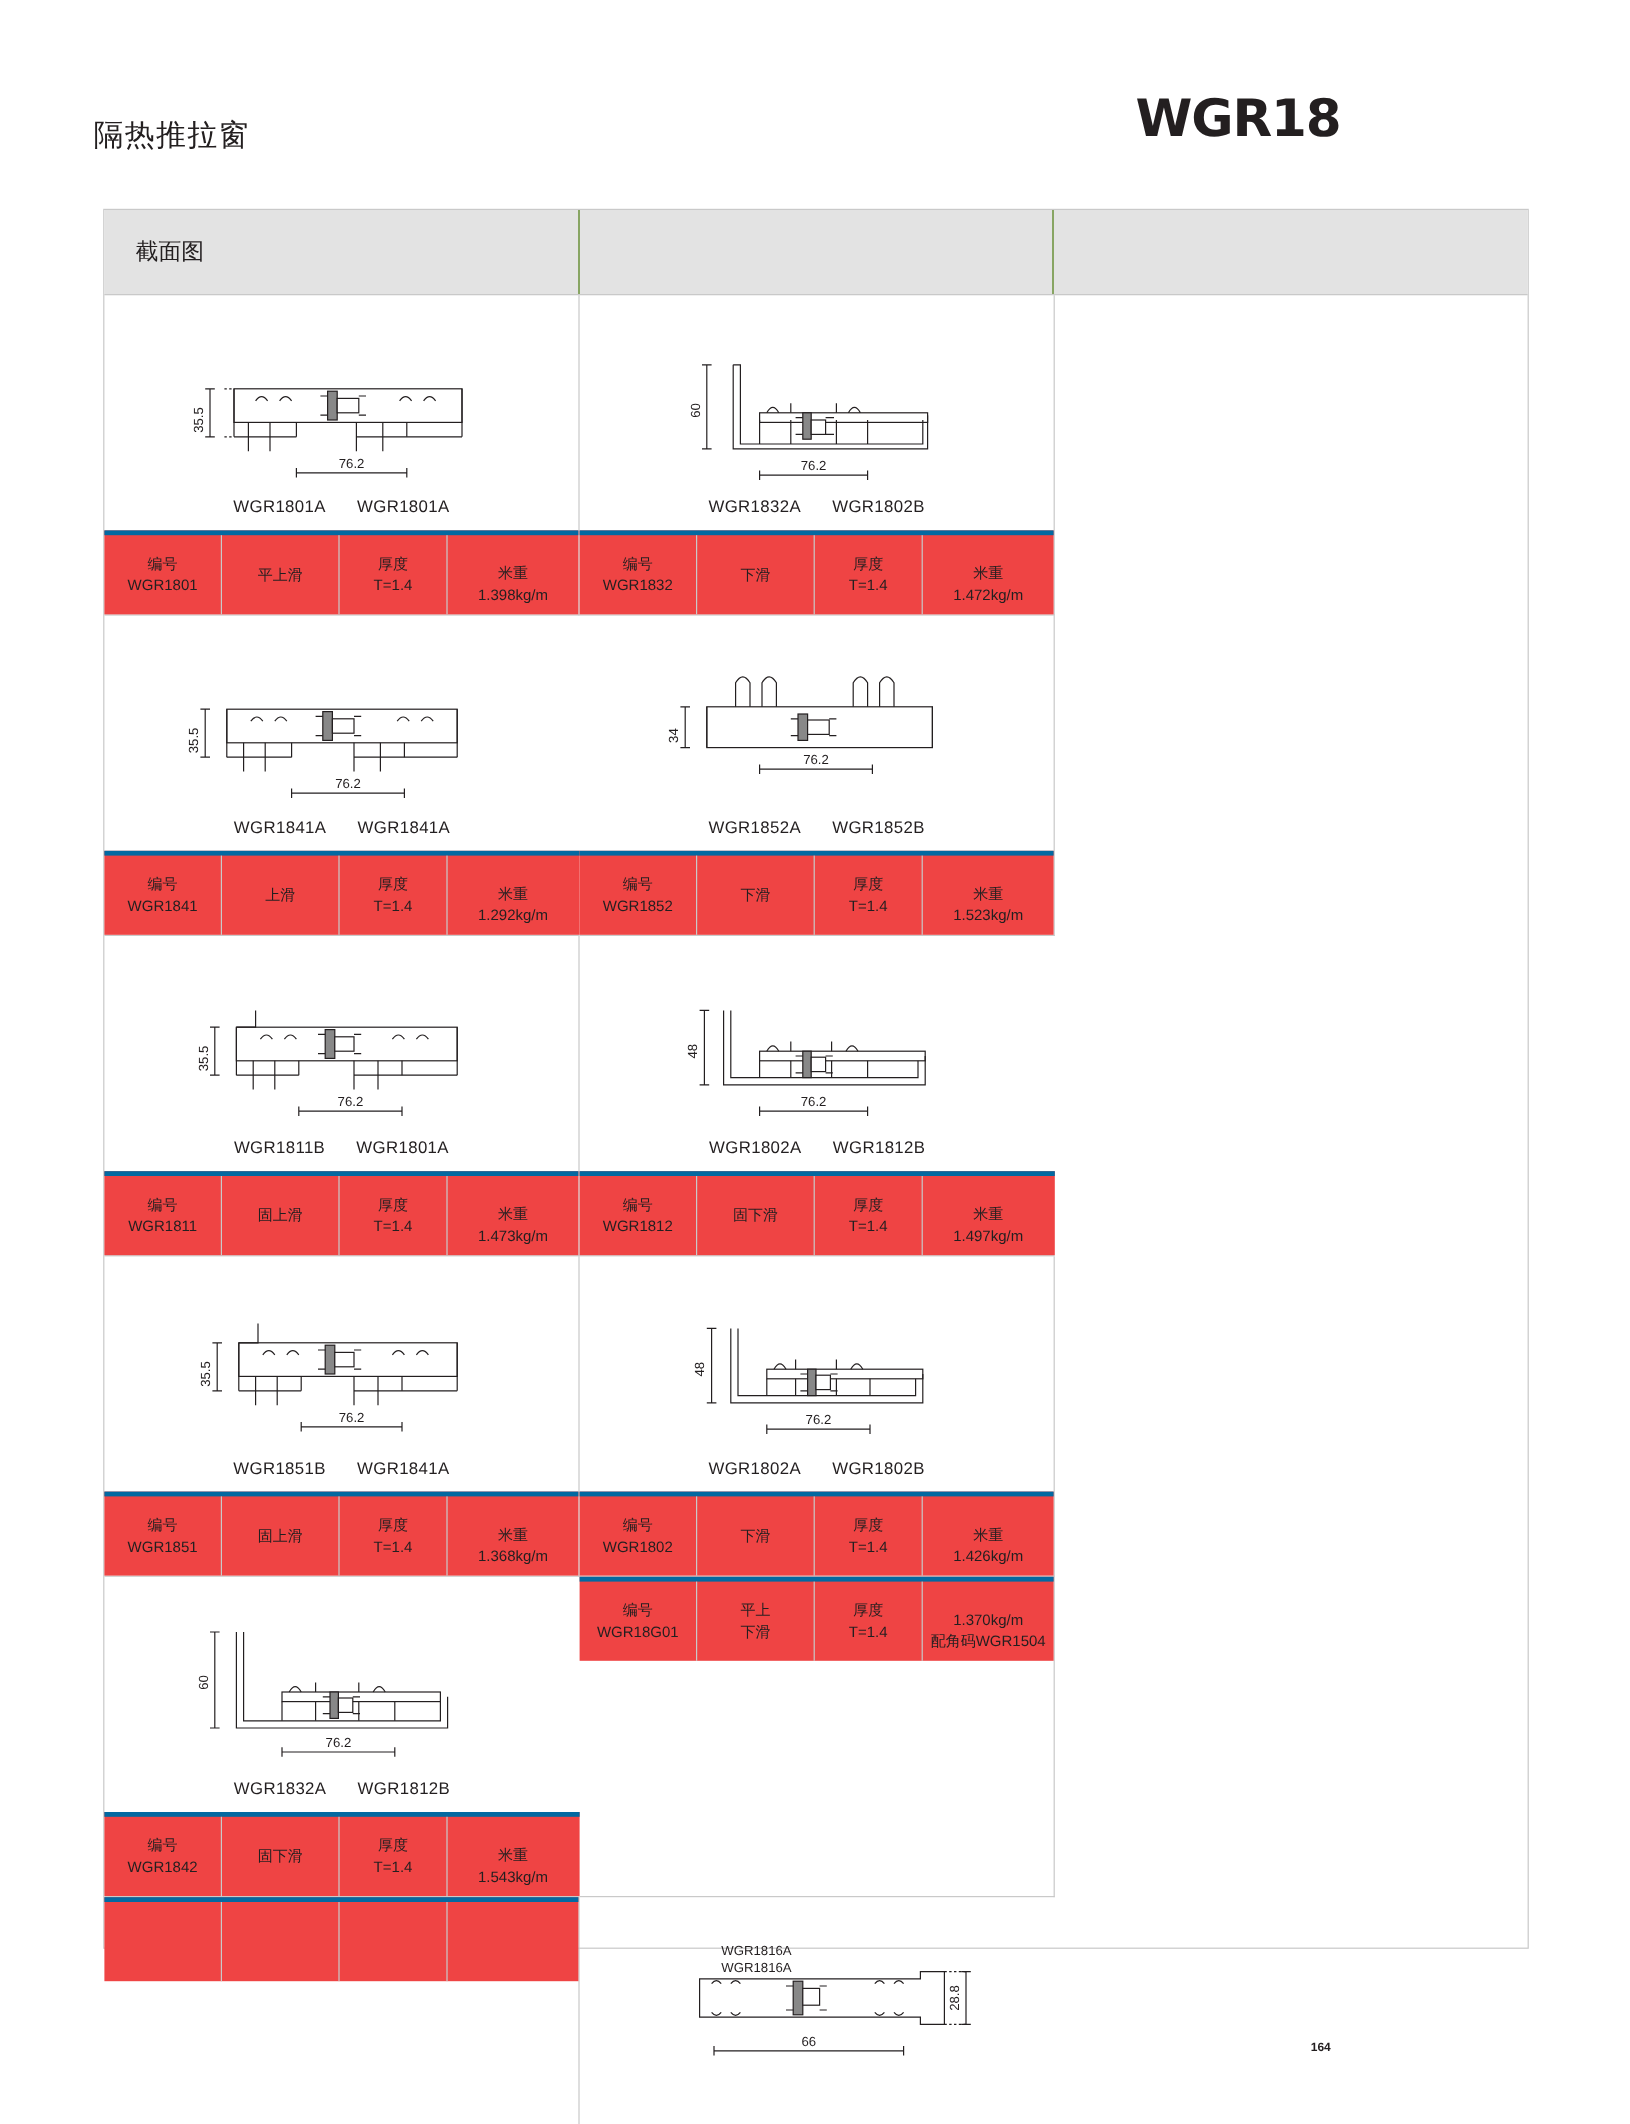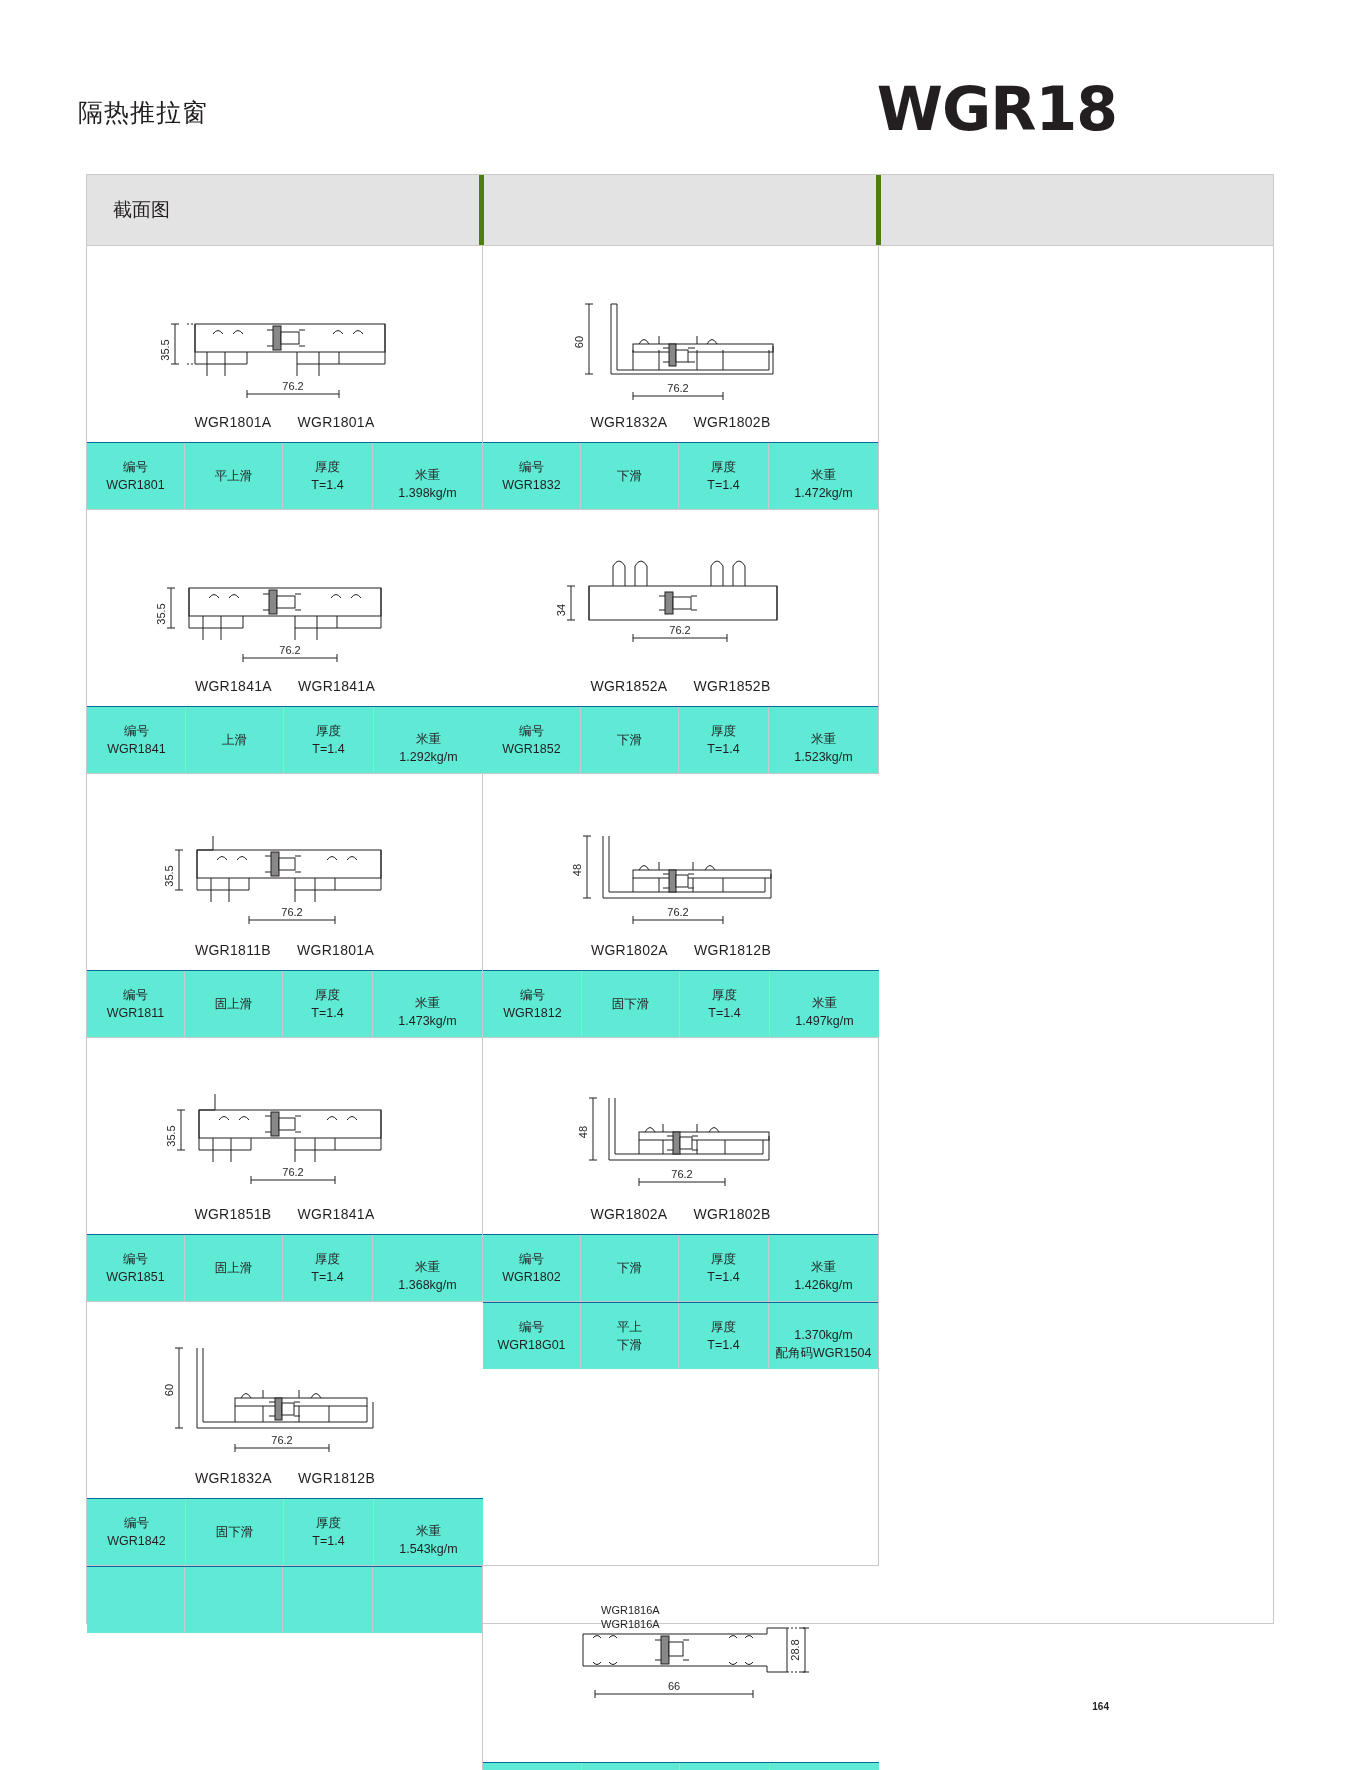--- a/index.html
+++ b/index.html
@@ -16,36 +16,36 @@
   .header{
     position:absolute;left:78px;top:82px;right:78px;height:60px;
   }
   .header-title{
     position:absolute;left:0;top:14px;
     font-size:25px;letter-spacing:1px;color:#231f20;
     font-family:"DejaVu Sans","Liberation Sans",sans-serif;
   }
   .header-code{
     position:absolute;right:0;top:-8px;
-    font-size:60px;font-weight:bold;letter-spacing:-1px;color:#231f20;
+    font-size:43px;font-weight:bold;letter-spacing:-1px;color:#231f20;
     font-family:"DejaVu Sans","Liberation Sans",sans-serif;
   }
 
   
   .sheet{
     position:absolute;left:86px;top:174px;width:1188px;height:1450px;
     border:1px solid #c9c9c9;
     box-sizing:border-box;
   }
   .titlebar{
     display:flex;height:70px;border-bottom:1px solid #c9c9c9;
     background:#e3e3e3;
   }
   .titlebar .cell{
-    flex:1 1 0;border-right:5px solid #4d7c0f;position:relative;
+    flex:1 1 0;border-right:1px solid #4d7c0f;position:relative;
   }
   .titlebar .cell:last-child{border-right:none;}
   .titlebar .label{
     position:absolute;left:26px;top:22px;font-size:19px;color:#231f20;
     font-family:"DejaVu Sans","Liberation Sans",sans-serif;
   }
 
   
   .grid{display:flex;flex-wrap:wrap;}
   .block{
@@ -60,23 +60,22 @@
   .figure svg{position:absolute;left:0;top:0;}
   .fig-caption{
     position:absolute;bottom:12px;left:0;width:100%;
     text-align:center;font-size:14px;color:#231f20;
     letter-spacing:.3px;
   }
   .fig-caption span{display:inline-block;}
   .fig-caption span+span{margin-left:26px;}
 
   .spec{
-    display:flex;height:66px;background:#5eead4;
-    border-top:1px solid #0369a1;
-    justify-content:flex-end;
+    display:flex;height:66px;background:#ef4444;
+    border-top:4px solid #0369a1;
   }
   .spec .sc{
     border-right:1px solid #c9c9c9;
     display:flex;flex-direction:column;align-items:center;justify-content:center;
     font-size:12.5px;line-height:1.45;color:#231f20;text-align:center;
     box-sizing:border-box;
   }
   .spec .sc:last-child{border-right:none;margin-top:16px;}
   .sc.w1{width:98px;}
   .sc.w2{width:98px;}

